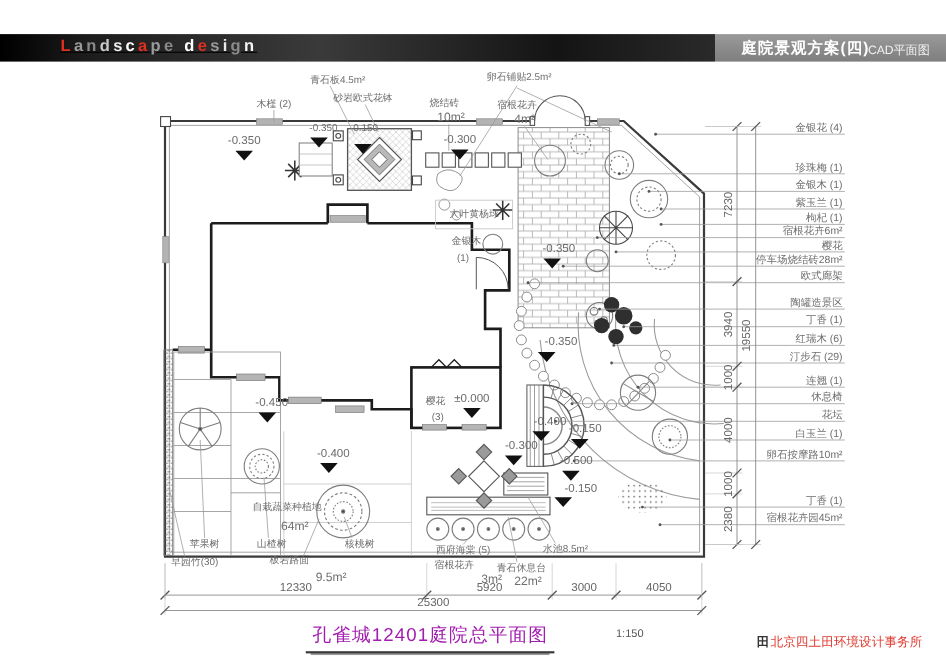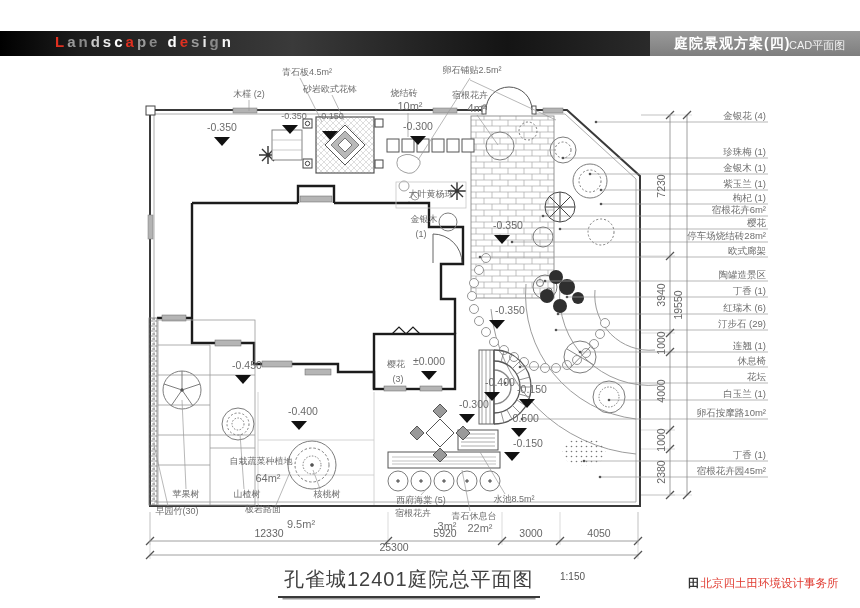--- a/index.html
+++ b/index.html
@@ -3,26 +3,26 @@
 <meta charset="utf-8">
 <style>
   html,body{margin:0;padding:0;background:#fff;}
   #page{position:relative;width:860px;height:608px;background:#ffffff;overflow:hidden;
         font-family:"Liberation Sans","DejaVu Sans",sans-serif;}
   
   #bar-black{position:absolute;left:0;top:31px;width:650px;height:25px;
     background:linear-gradient(90deg,#000 0%,#1c1c1c 12%,#3a3a3a 45%,#141414 78%,#2a2a2a 100%);}
   #bar-gray{position:absolute;left:650px;top:31px;width:210px;height:25px;
     background:linear-gradient(180deg,#9a9a9a,#7e7e7e);}
-  #brand{position:absolute;left:55px;top:33px;font-size:15px;letter-spacing:3px;font-weight:bold;}
+  #brand{position:absolute;left:55px;top:33px;font-size:15px;letter-spacing:3px;font-weight:bold;text-decoration:underline;}
   #page-number{position:absolute;left:606px;top:8px;font-size:44px;color:#ef8d85;line-height:1;}
   #doc-title{position:absolute;left:662px;top:35px;font-size:14px;color:#fff;font-weight:bold;letter-spacing:1px;margin-left:12px;}
   #doc-subtitle{position:absolute;left:789px;top:38px;font-size:11px;color:#f2f2f2;}
   
-  #sheet-title{position:absolute;left:278px;top:566px;font-size:20px;color:#404040;letter-spacing:1px;
+  #sheet-title{position:absolute;left:278px;top:566px;font-size:17px;color:#a21caf;letter-spacing:1px;
     border-bottom:2.5px solid #3a3a3a;padding:0 6px 3px 6px;box-shadow:0 6px 0 -4.5px #999;}
   #sheet-scale{position:absolute;left:560px;top:571px;font-size:10px;color:#555;}
   #company{position:absolute;left:688px;top:576px;font-size:11.5px;}
   #company .logo{color:#333;font-weight:bold;margin-right:1px;}
   #company .name{color:#e03a30;text-align:center;}
   svg text{font-family:"Liberation Sans","DejaVu Sans",sans-serif;}
 </style>
 </head>
 <body>
 

